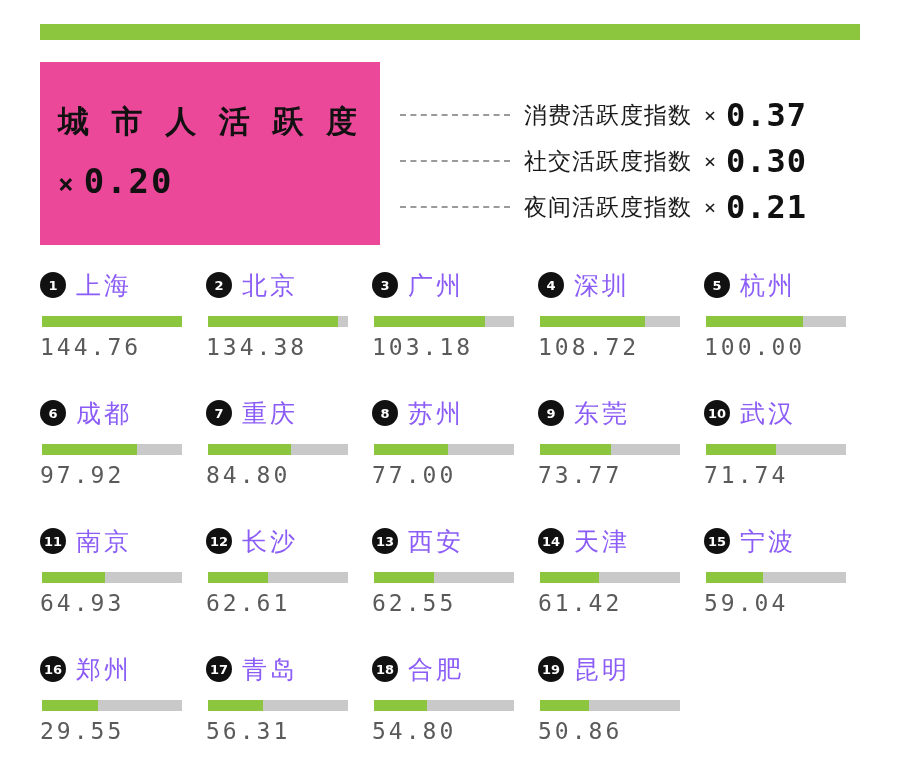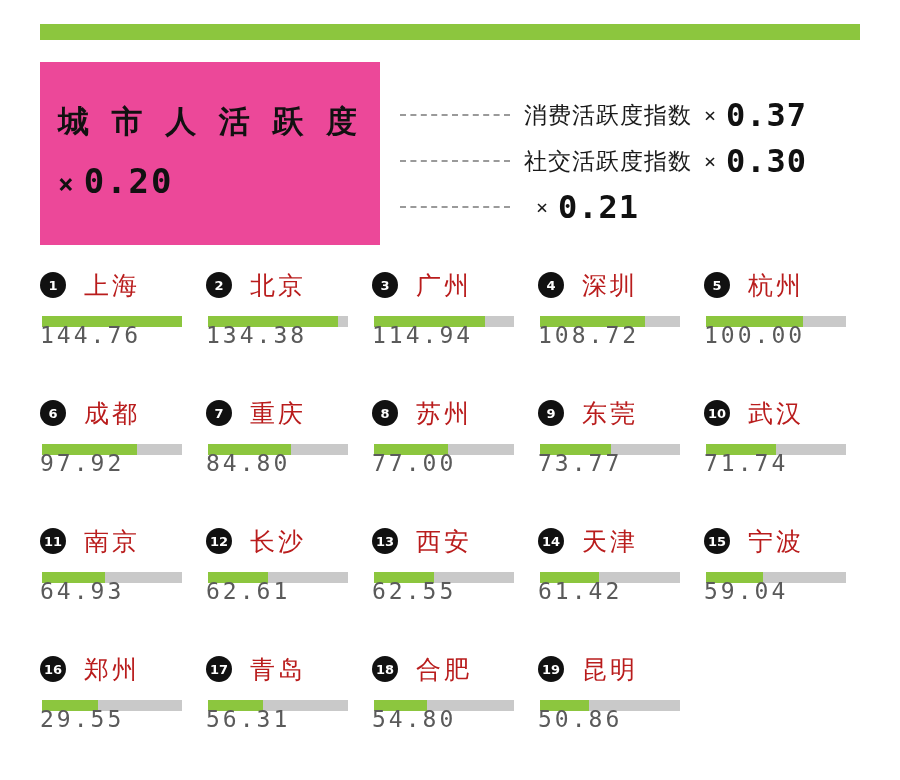--- a/index.html
+++ b/index.html
@@ -137,42 +137,42 @@
     color: #ffffff;
     font-size: 13px;
     font-weight: bold;
     font-family: "DejaVu Sans", sans-serif;
     display: flex;
     align-items: center;
     justify-content: center;
     flex: none;
   }
   .city-name {
-    margin-left: 18px;
+    margin-left: 10px;
     font-size: 25px;
-    color: #b91c1c;
+    color: #8b5cf6;
     letter-spacing: 3px;
     white-space: nowrap;
   }
   .bar-track {
     position: absolute;
     left: 2px;
     top: 48px;
     width: 140px;
     height: 11px;
     background: #c9c9c9;
   }
   .bar-fill {
     height: 11px;
     background: #8cc63e;
   }
   .value {
     position: absolute;
     left: 0;
-    top: 54px;
+    top: 66px;
     font-size: 23px;
     color: #5a5a5a;
     font-family: "DejaVu Sans Mono", monospace;
     letter-spacing: 3px;
     white-space: nowrap;
   }
 </style>
 </head>
 <body>
 
@@ -196,20 +196,21 @@
           <span class="factor-value">0.37</span>
         </div>
         <div class="factor-row">
           <span class="dash-line"></span>
           <span class="factor-label">社交活跃度指数</span>
           <span class="factor-times">×</span>
           <span class="factor-value">0.30</span>
         </div>
         <div class="factor-row">
           <span class="dash-line"></span>
+          <span class="factor-label">夜间活跃度指数</span>
           <span class="factor-times">×</span>
           <span class="factor-value">0.21</span>
         </div>
       </div>
   </div>
 
   <div class="grid" id="grid">
       <div class="city">
         <div class="city-head">
           <span class="rank">1</span>
@@ -231,21 +232,21 @@
         <div class="value">134.38</div>
       </div>
       <div class="city">
         <div class="city-head">
           <span class="rank">3</span>
           <span class="city-name">广州</span>
         </div>
         <div class="bar-track">
           <div class="bar-fill" style="width:79%"></div>
         </div>
-        <div class="value">114.94</div>
+        <div class="value">103.18</div>
       </div>
       <div class="city">
         <div class="city-head">
           <span class="rank">4</span>
           <span class="city-name">深圳</span>
         </div>
         <div class="bar-track">
           <div class="bar-fill" style="width:75%"></div>
         </div>
         <div class="value">108.72</div>

